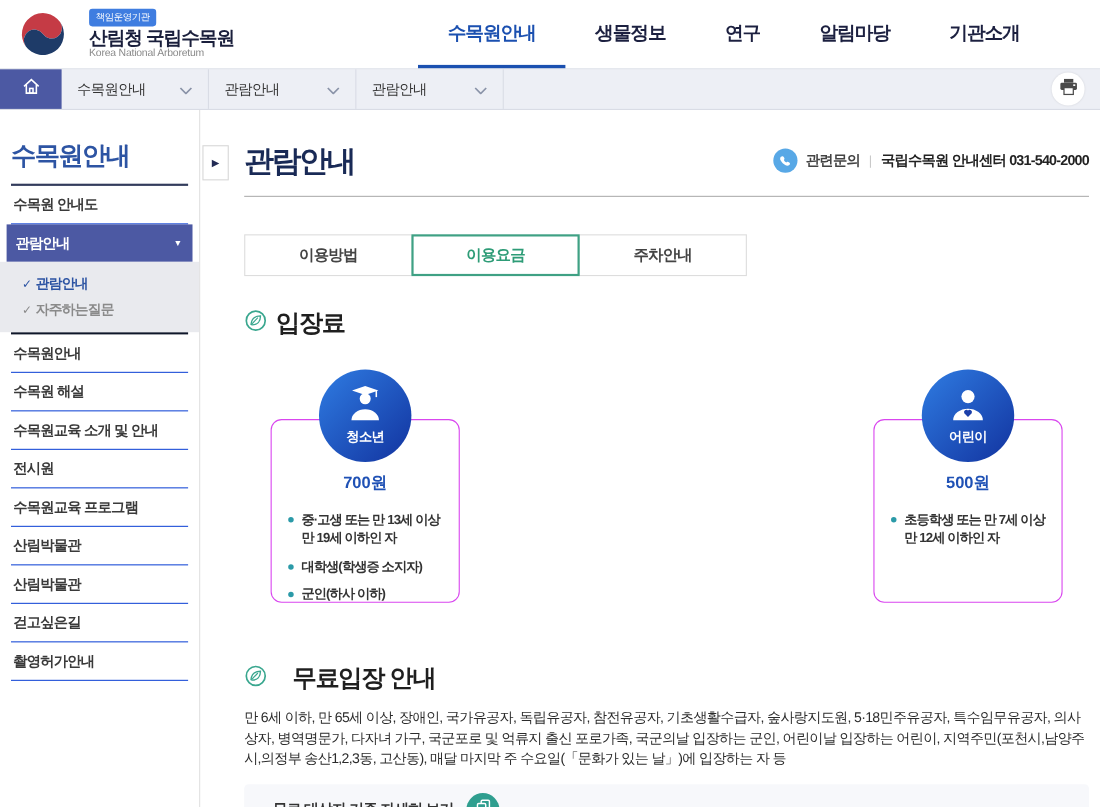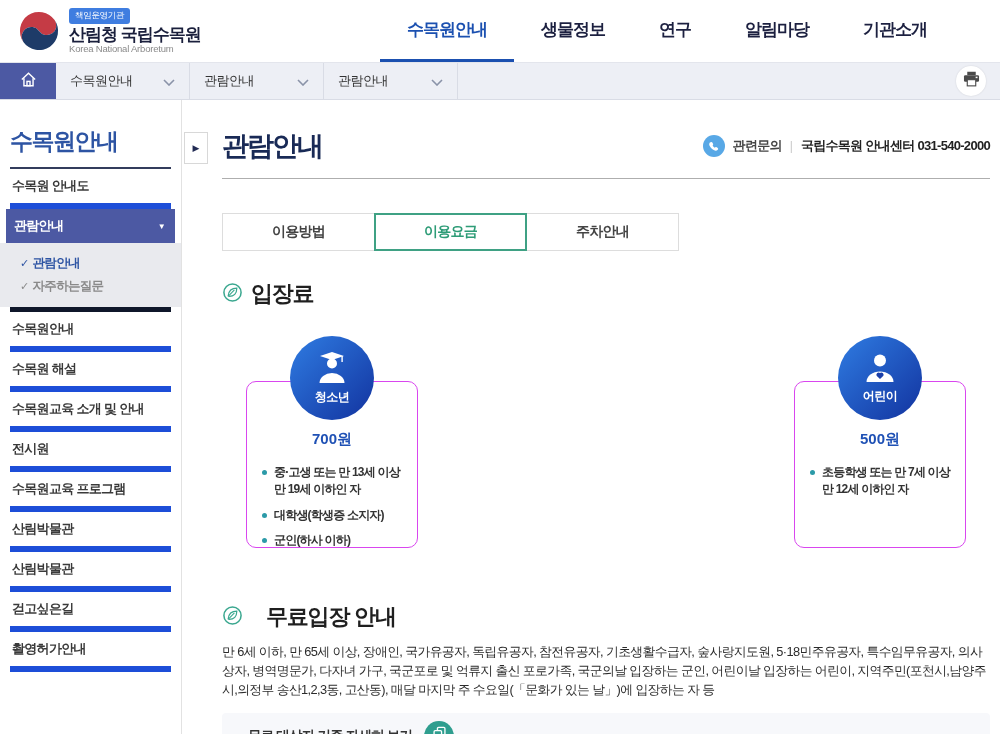--- a/index.html
+++ b/index.html
@@ -2,21 +2,21 @@
 <html><head>
 <meta charset="utf-8">
 <style>
   * { box-sizing: border-box; margin: 0; padding: 0; }
   html,body { width:1000px; height:734px; overflow:hidden; background:#fff;
     font-family:"Liberation Sans","DejaVu Sans",sans-serif; color:#222; }
   .page { width:1000px; height:734px; position:relative; background:#fff; }
 
   
   .hdr { height:62px; display:flex; align-items:center; padding:0 18px; }
-  .logo { display:flex; align-items:center; gap:9px; }
+  .logo { display:flex; align-items:center; gap:21px; }
   .logo-sym { width:42px; height:42px; }
   .logo-sym svg { transform:rotate(-35deg); }
   .logo-txt { display:flex; flex-direction:column; }
   .logo-badge { align-self:flex-start; background:#3f7de0; color:#fff; font-size:8.5px;
     padding:2px 6px; border-radius:3px; margin-bottom:2px; letter-spacing:-0.3px; }
   .logo-title { font-size:17px; font-weight:bold; color:#1a1f3c; letter-spacing:-1px; line-height:1.05; }
   .logo-sub { font-size:9.5px; color:#8a8a8a; letter-spacing:-0.2px; }
   .gnb { margin-left:auto; display:flex; height:62px; margin-right:28px; }
   .gnb-item { display:flex; align-items:center; padding:0 27px; font-size:17px; font-weight:bold;
     color:#1c2040; letter-spacing:-1px; cursor:pointer; border-bottom:3px solid transparent; }
@@ -34,21 +34,21 @@
     display:flex; align-items:center; justify-content:center; margin-right:14px; cursor:pointer;
     box-shadow:0 0 2px rgba(0,0,0,0.12); }
 
   
   .body-row { display:flex; height:634px; }
   aside { width:182px; border-right:1px solid #e2e2e2; flex:none; }
   .side-title { margin:26px 10px 0; padding-bottom:10px; border-bottom:2px solid #333c5c;
     font-size:23px; font-weight:bold; color:#2d54a3; letter-spacing:-1.5px; }
   .side-menu { list-style:none; padding:0 10px; }
   .side-menu li { cursor:pointer; }
-  .mi { padding:8px 2px; border-bottom:6px solid #1d4ed8; font-size:13px; color:#3a3a3a;
+  .mi { padding:8px 2px; border-bottom:1px solid #1d4ed8; font-size:13px; color:#3a3a3a;
     font-weight:600; letter-spacing:-0.7px; }
   .mi.active { background:#4c59a3; color:#fff; margin:0 -4px; padding:8px 10px 8px 8px;
     border-bottom:none; display:flex; justify-content:space-between; align-items:center; }
   .mi .caret { font-size:8px; }
   .submenu { background:#e9eaee; margin:0 -10px; padding:9px 20px; list-style:none; }
   .submenu li { font-size:12.5px; letter-spacing:-0.7px; padding:3px 0; font-weight:600; color:#8a8a8a; }
   .submenu li .chk { font-weight:bold; margin-right:4px; font-size:11px; }
   .submenu li.on { color:#2d54a3; }
 
   
@@ -175,21 +175,21 @@
   <div class="body-row">
 
     <aside>
       <div class="side-title">수목원안내</div>
       <ul class="side-menu">
         <li class="mi">수목원 안내도</li>
         <li class="mi active">
           <span>관람안내</span>
           <span class="caret">▼</span>
         </li>
-        <li style="border-bottom:5px solid #0f172a;">
+        <li style="border-bottom:2px solid #0f172a;">
           <ul class="submenu">
             <li class="on"><span class="chk">✓</span><span>관람안내</span></li>
             <li><span class="chk">✓</span><span>자주하는질문</span></li>
           </ul>
         </li>
         <li class="mi">수목원안내</li>
         <li class="mi">수목원 해설</li>
         <li class="mi">수목원교육 소개 및 안내</li>
         <li class="mi">전시원</li>
         <li class="mi">수목원교육 프로그램</li>

